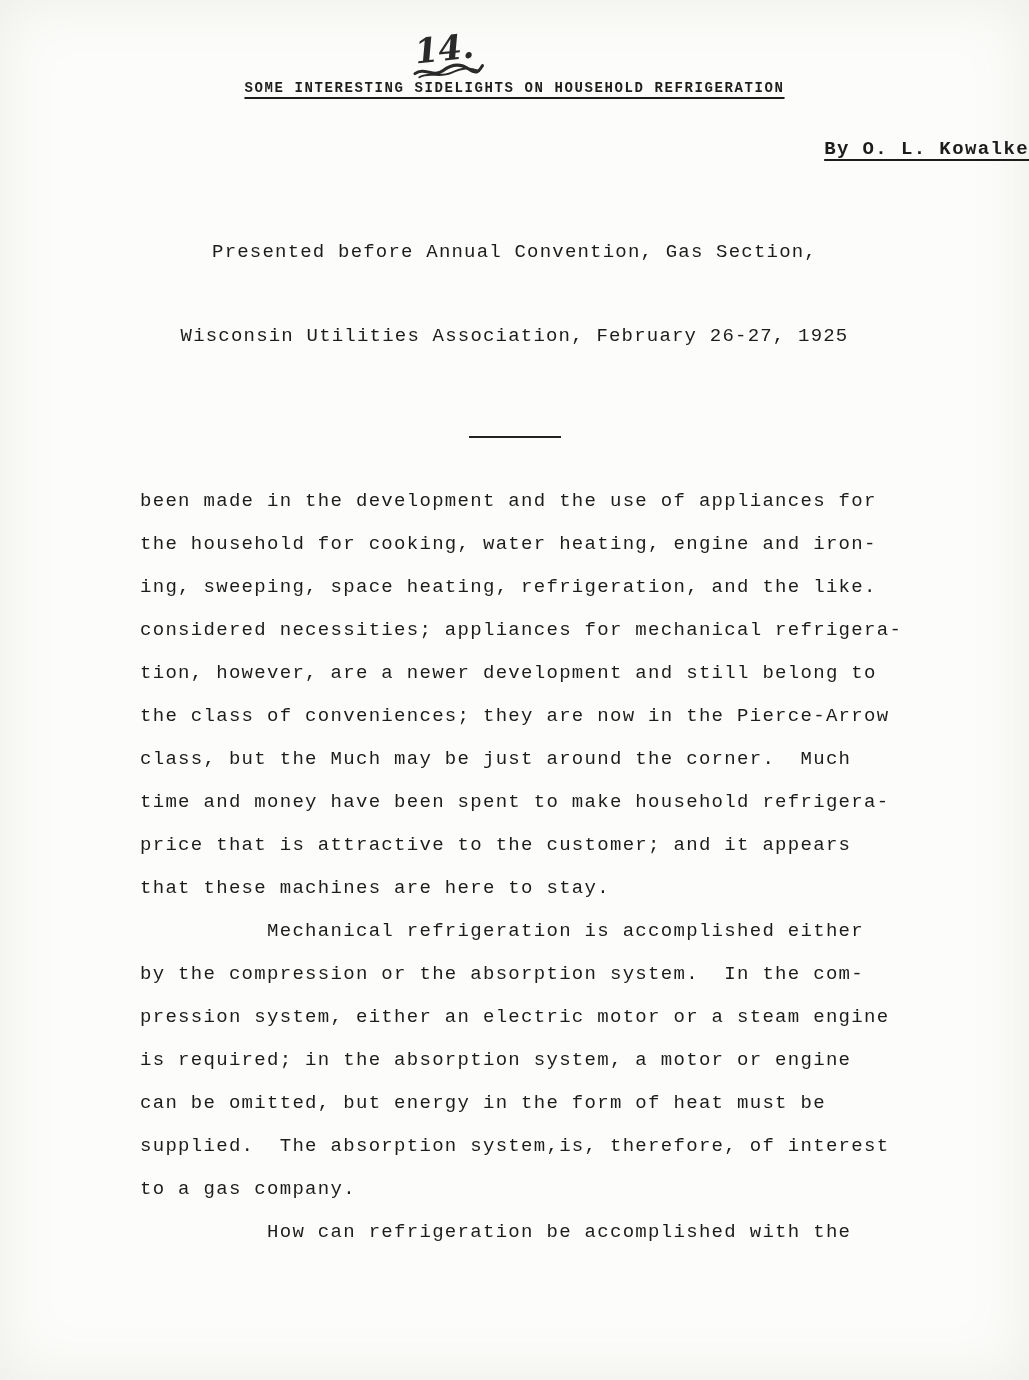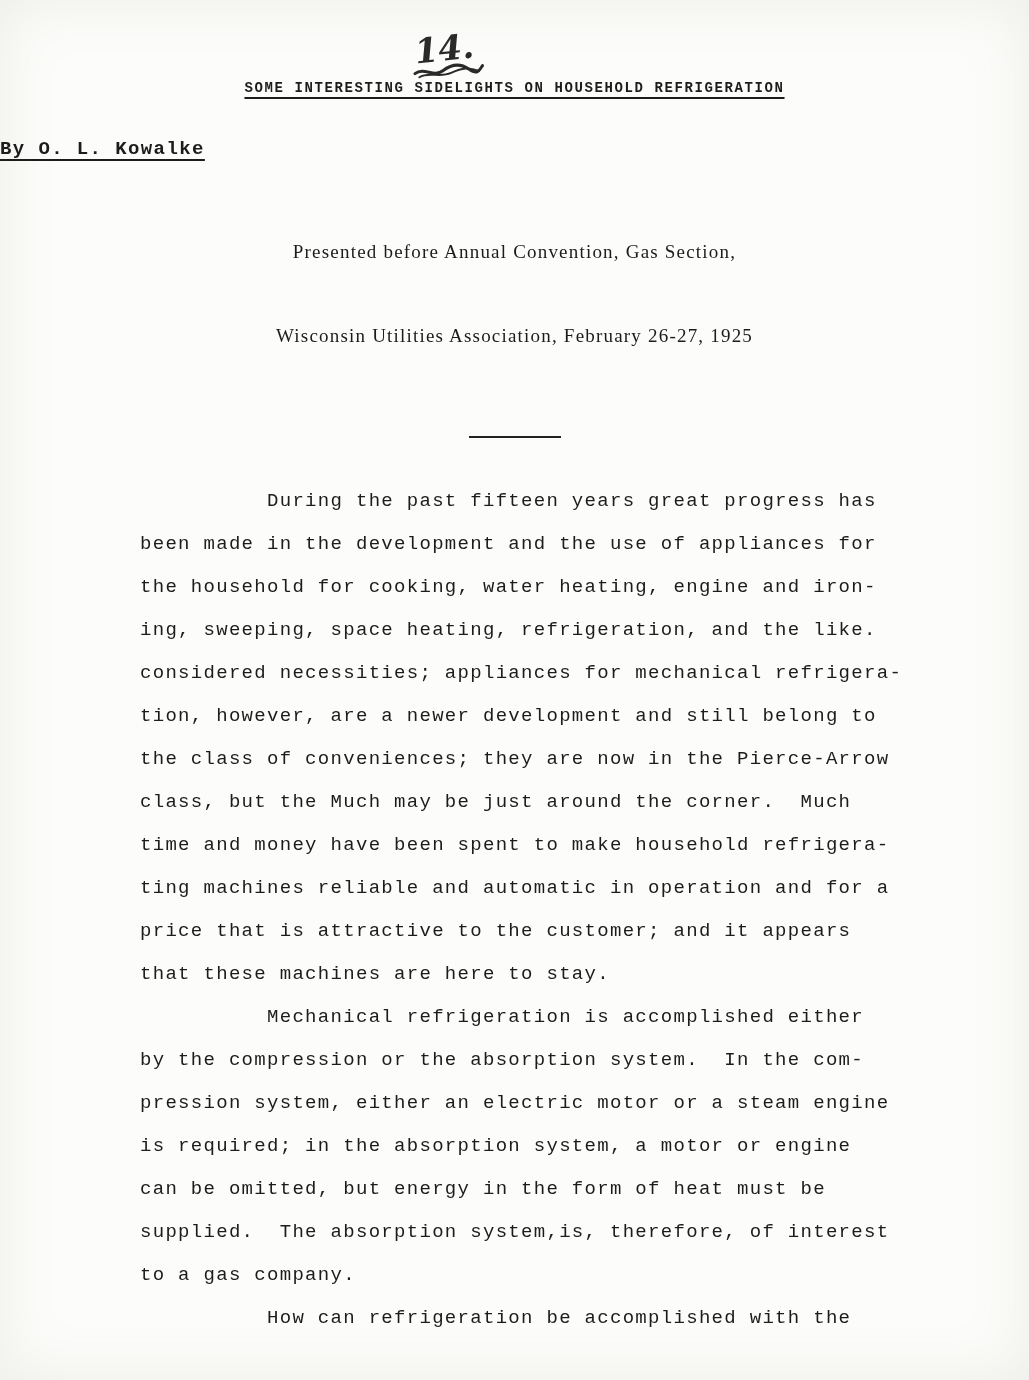--- a/index.html
+++ b/index.html
@@ -46,38 +46,37 @@
     font-weight: bold;
     letter-spacing: 1.6px;
     text-decoration: underline;
     text-decoration-thickness: 2px;
     text-underline-offset: 5px;
     white-space: pre;
   }
 
   .byline {
     margin-top: 42px;
-    text-align: left;
+    text-align: right;
     font-size: 19px;
     font-weight: bold;
     letter-spacing: 1.4px;
     text-decoration: underline;
     text-decoration-thickness: 2px;
     text-underline-offset: 5px;
     white-space: pre;
   }
 
   .presentation {
     margin-top: 22px;
     text-align: center;
     font-size: 19px;
     letter-spacing: 1.2px;
     line-height: 28px;
     white-space: pre;
-    font-family: Liberation Serif, serif;
   }
 
   .divider {
     width: 92px;
     height: 2px;
     background: #222;
     margin: 30px auto 0 auto;
   }
 
   
@@ -110,30 +109,28 @@
   <div class="byline">By O. L. Kowalke</div>
 
   <div class="presentation">
     <div>Presented before Annual Convention, Gas Section,</div>
     <div>Wisconsin Utilities Association, February 26-27, 1925</div>
   </div>
 
   <div class="divider"></div>
 
   <div class="body-text">
-      <div class="line">          During the past fifteen years great progress has</div>
       <div class="line">been made in the development and the use of appliances for</div>
       <div class="line">the household for cooking, water heating, engine and iron-</div>
       <div class="line">ing, sweeping, space heating, refrigeration, and the like.</div>
       <div class="line">considered necessities; appliances for mechanical refrigera-</div>
       <div class="line">tion, however, are a newer development and still belong to</div>
       <div class="line">the class of conveniences; they are now in the Pierce-Arrow</div>
       <div class="line">class, but the Much may be just around the corner.  Much</div>
       <div class="line">time and money have been spent to make household refrigera-</div>
-      <div class="line">ting machines reliable and automatic in operation and for a</div>
       <div class="line">price that is attractive to the customer; and it appears</div>
       <div class="line">that these machines are here to stay.</div>
       <div class="line">          Mechanical refrigeration is accomplished either</div>
       <div class="line">by the compression or the absorption system.  In the com-</div>
       <div class="line">pression system, either an electric motor or a steam engine</div>
       <div class="line">is required; in the absorption system, a motor or engine</div>
       <div class="line">can be omitted, but energy in the form of heat must be</div>
       <div class="line">supplied.  The absorption system,is, therefore, of interest</div>
       <div class="line">to a gas company.</div>
       <div class="line">          How can refrigeration be accomplished with the</div>

